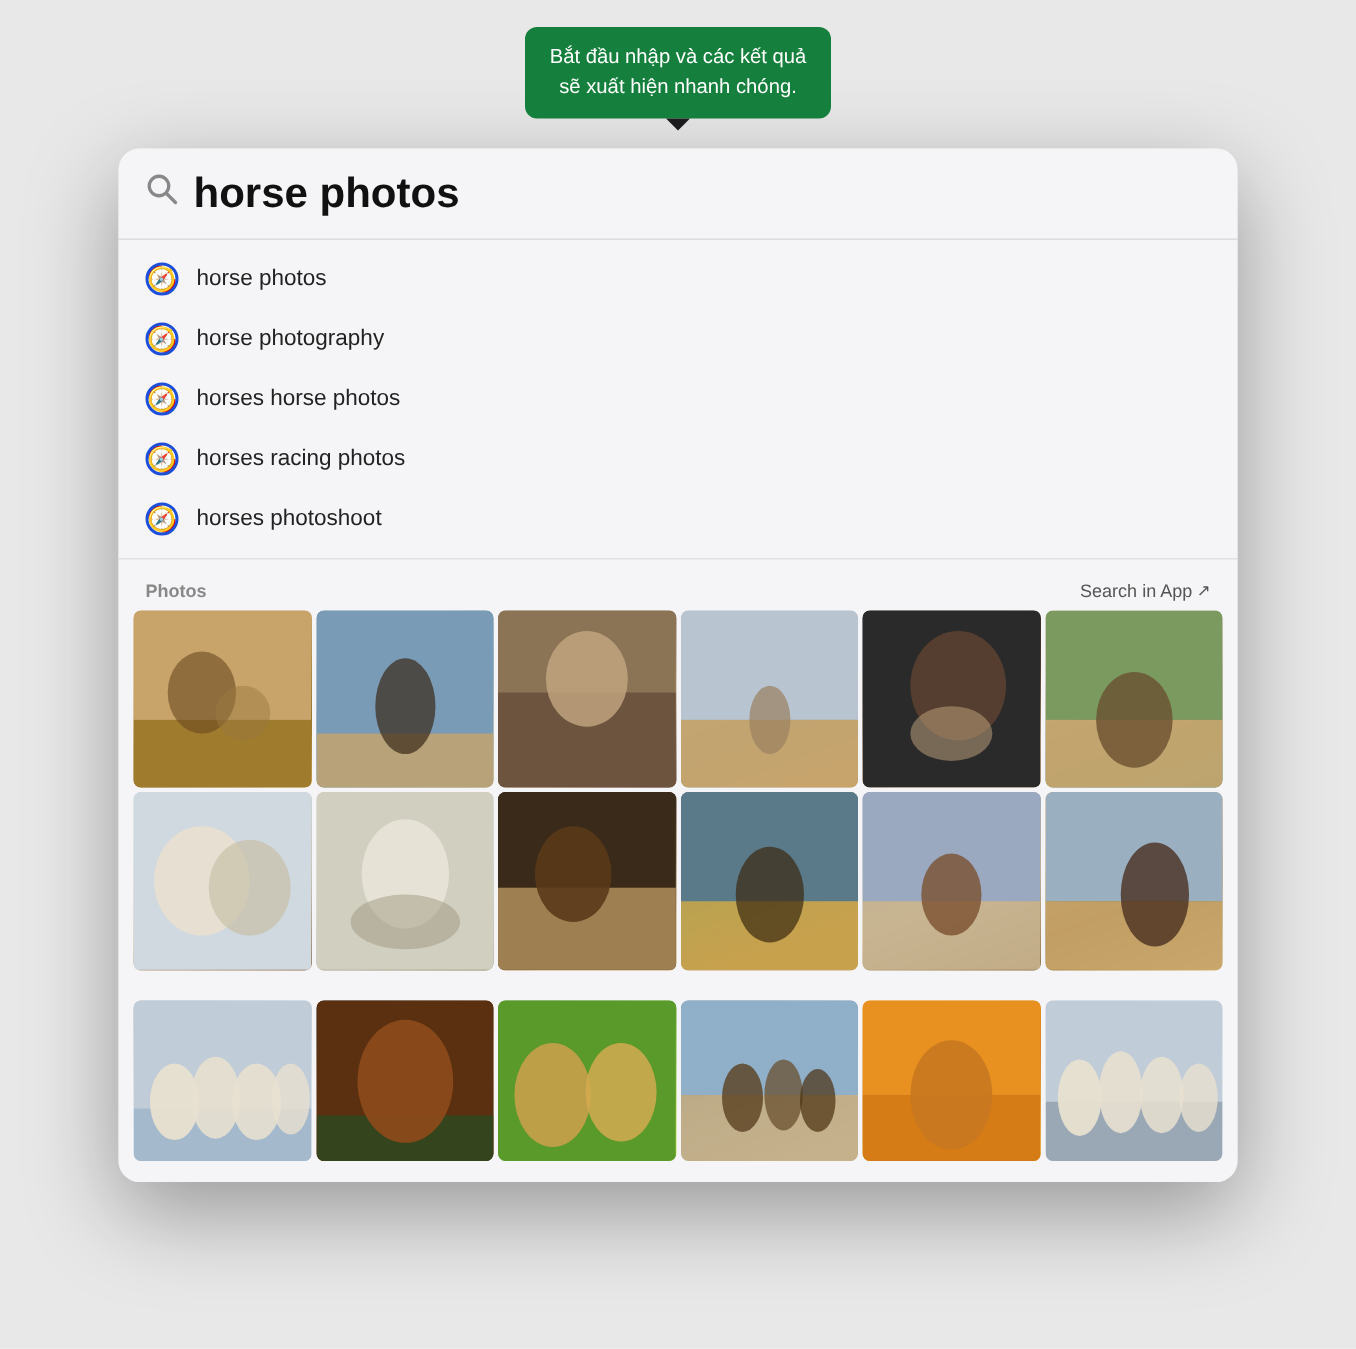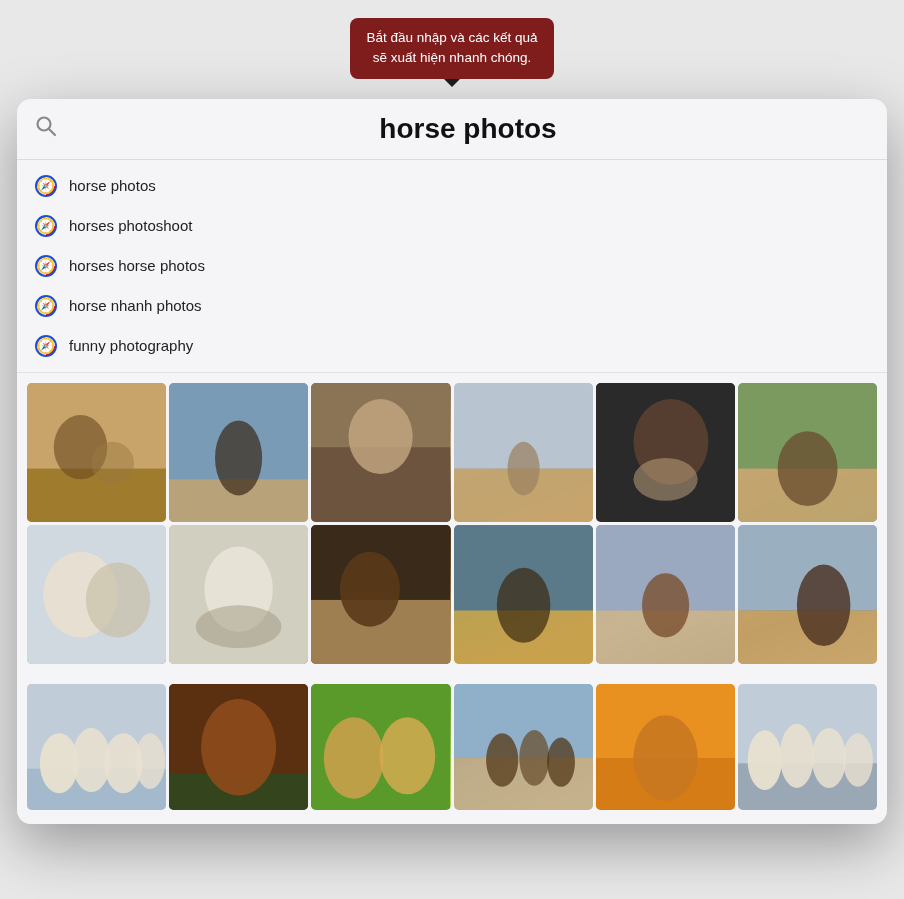--- a/index.html
+++ b/index.html
@@ -15,21 +15,21 @@
     }
 
     .tooltip-area {
       width: 100%;
       text-align: center;
       padding: 18px 20px 10px;
       position: relative;
     }
     .tooltip-bubble {
       display: inline-block;
-      background: #7f1d1d;
+      background: #15803d;
       color: #fff;
       border-radius: 8px;
       padding: 10px 16px;
       font-size: 13.5px;
       line-height: 1.5;
       text-align: center;
       max-width: 340px;
       position: relative;
     }
     .tooltip-bubble::after {
@@ -37,27 +37,26 @@
       position: absolute;
       bottom: -8px;
       left: 50%;
       transform: translateX(-50%);
       border-left: 8px solid transparent;
       border-right: 8px solid transparent;
       border-top: 8px solid #1c1c1e;
     }
 
     .spotlight-container {
-      width: 870px;
+      width: 746px;
       background: rgba(245, 245, 247, 0.97);
       border-radius: 14px;
       overflow: hidden;
       box-shadow: 0 20px 60px rgba(0,0,0,0.35);
       margin-top: 10px;
-      text-align: center;
     }
 
     .search-bar {
       display: flex;
       align-items: center;
       padding: 14px 18px;
       border-bottom: 1px solid rgba(0,0,0,0.1);
     }
     .search-icon-wrap {
       margin-right: 10px;
@@ -193,41 +192,48 @@
 
   <div class="suggestions-list">
 
     <div class="suggestion-item">
       <div class="compass-icon">🧭</div>
       <span class="suggestion-text">horse photos</span>
     </div>
 
     <div class="suggestion-item">
       <div class="compass-icon">🧭</div>
+      <span class="suggestion-text">horse photography</span>
+    </div>
+
+    <div class="suggestion-item">
+      <div class="compass-icon">🧭</div>
+      <span class="suggestion-text">horses horse photos</span>
+    </div>
+
+    <div class="suggestion-item">
+      <div class="compass-icon">🧭</div>
+      <span class="suggestion-text">horses racing photos</span>
+    </div>
+
+    <div class="suggestion-item">
+      <div class="compass-icon">🧭</div>
       <span class="suggestion-text">horses photoshoot</span>
     </div>
 
-    <div class="suggestion-item">
-      <div class="compass-icon">🧭</div>
-      <span class="suggestion-text">horses horse photos</span>
-    </div>
-
-    <div class="suggestion-item">
-      <div class="compass-icon">🧭</div>
-      <span class="suggestion-text">horse nhanh photos</span>
-    </div>
-
-    <div class="suggestion-item">
-      <div class="compass-icon">🧭</div>
-      <span class="suggestion-text">funny photography</span>
-    </div>
-
   </div>
 
   <div class="section">
+    <div class="section-header">
+      <span class="section-title">Photos</span>
+      <div class="section-action">
+        <span>Search in App</span>
+        <span class="section-action-arrow">↗</span>
+      </div>
+    </div>
 
     <div class="photo-grid">
       <div class="photo-cell p1">
         <svg width="100%" height="100%" viewBox="0 0 130 130" preserveAspectRatio="xMidYMid slice">
           <rect width="130" height="130" fill="#c8a46a"></rect>
           <rect y="80" width="130" height="50" fill="#8b6914" opacity="0.7"></rect>
           <ellipse cx="50" cy="60" rx="25" ry="30" fill="#6b4a20" opacity="0.6"></ellipse>
           <ellipse cx="80" cy="75" rx="20" ry="20" fill="#9a7a40" opacity="0.5"></ellipse>
         </svg>
       </div>

